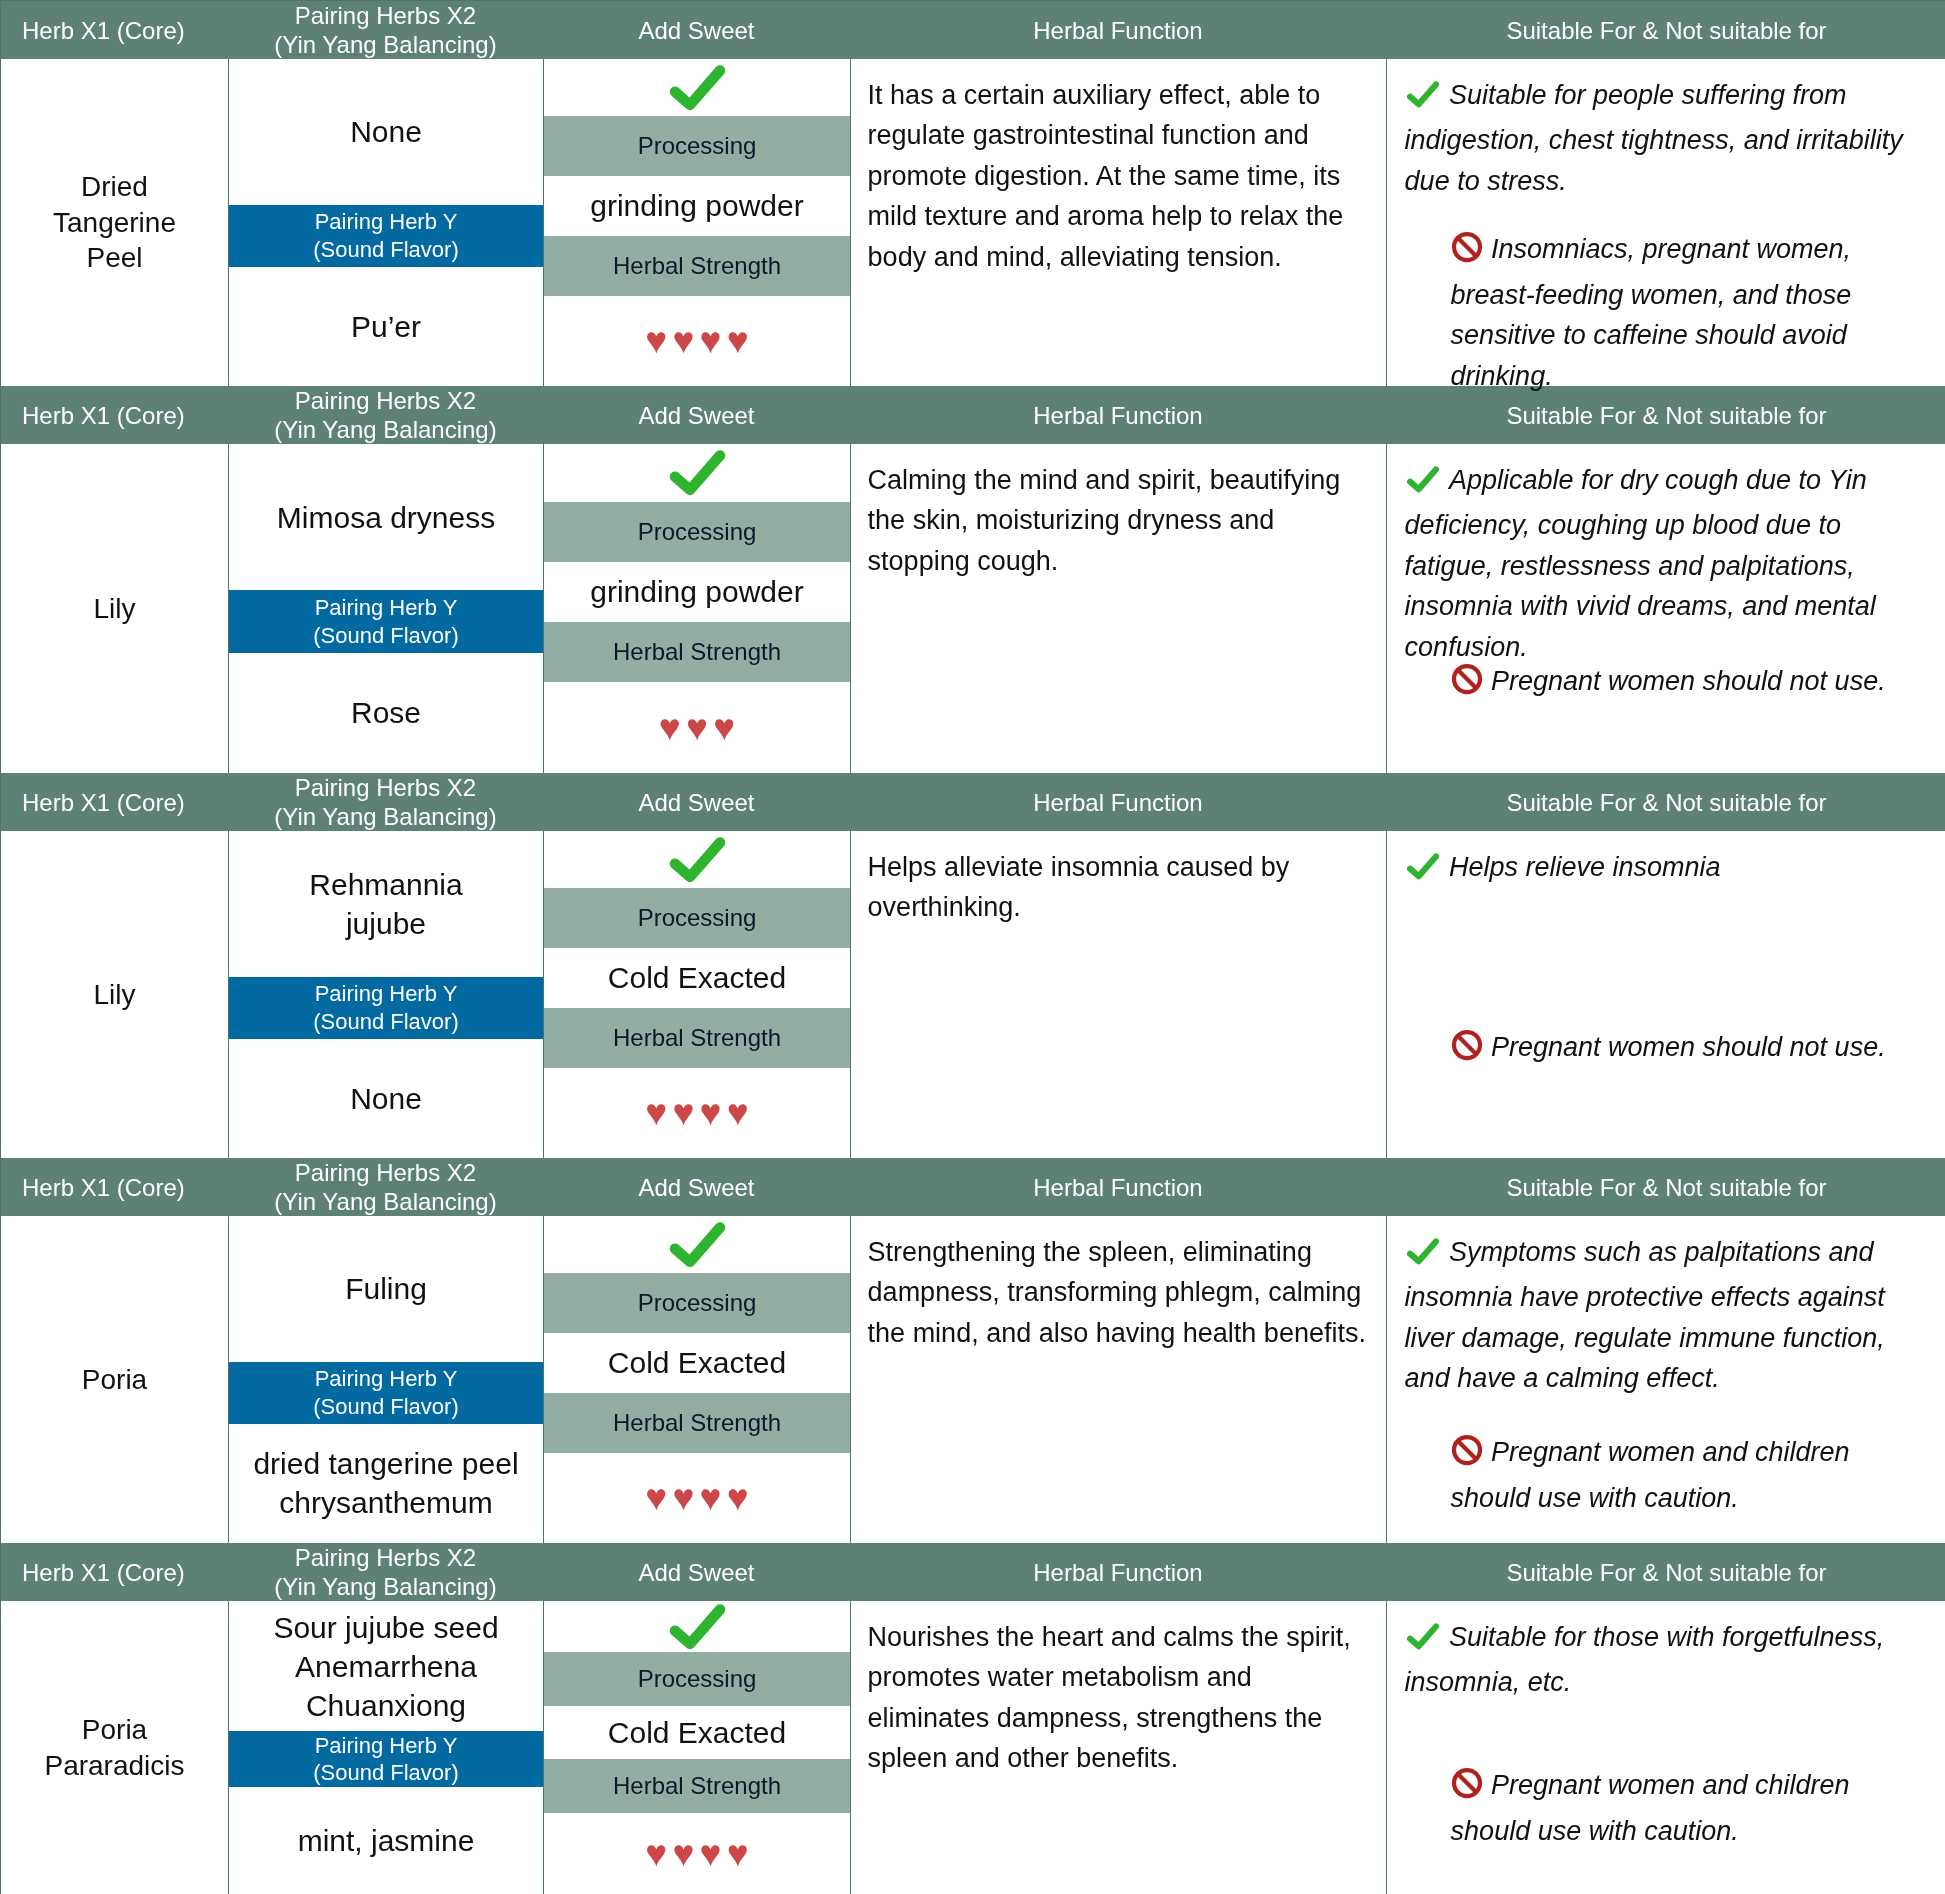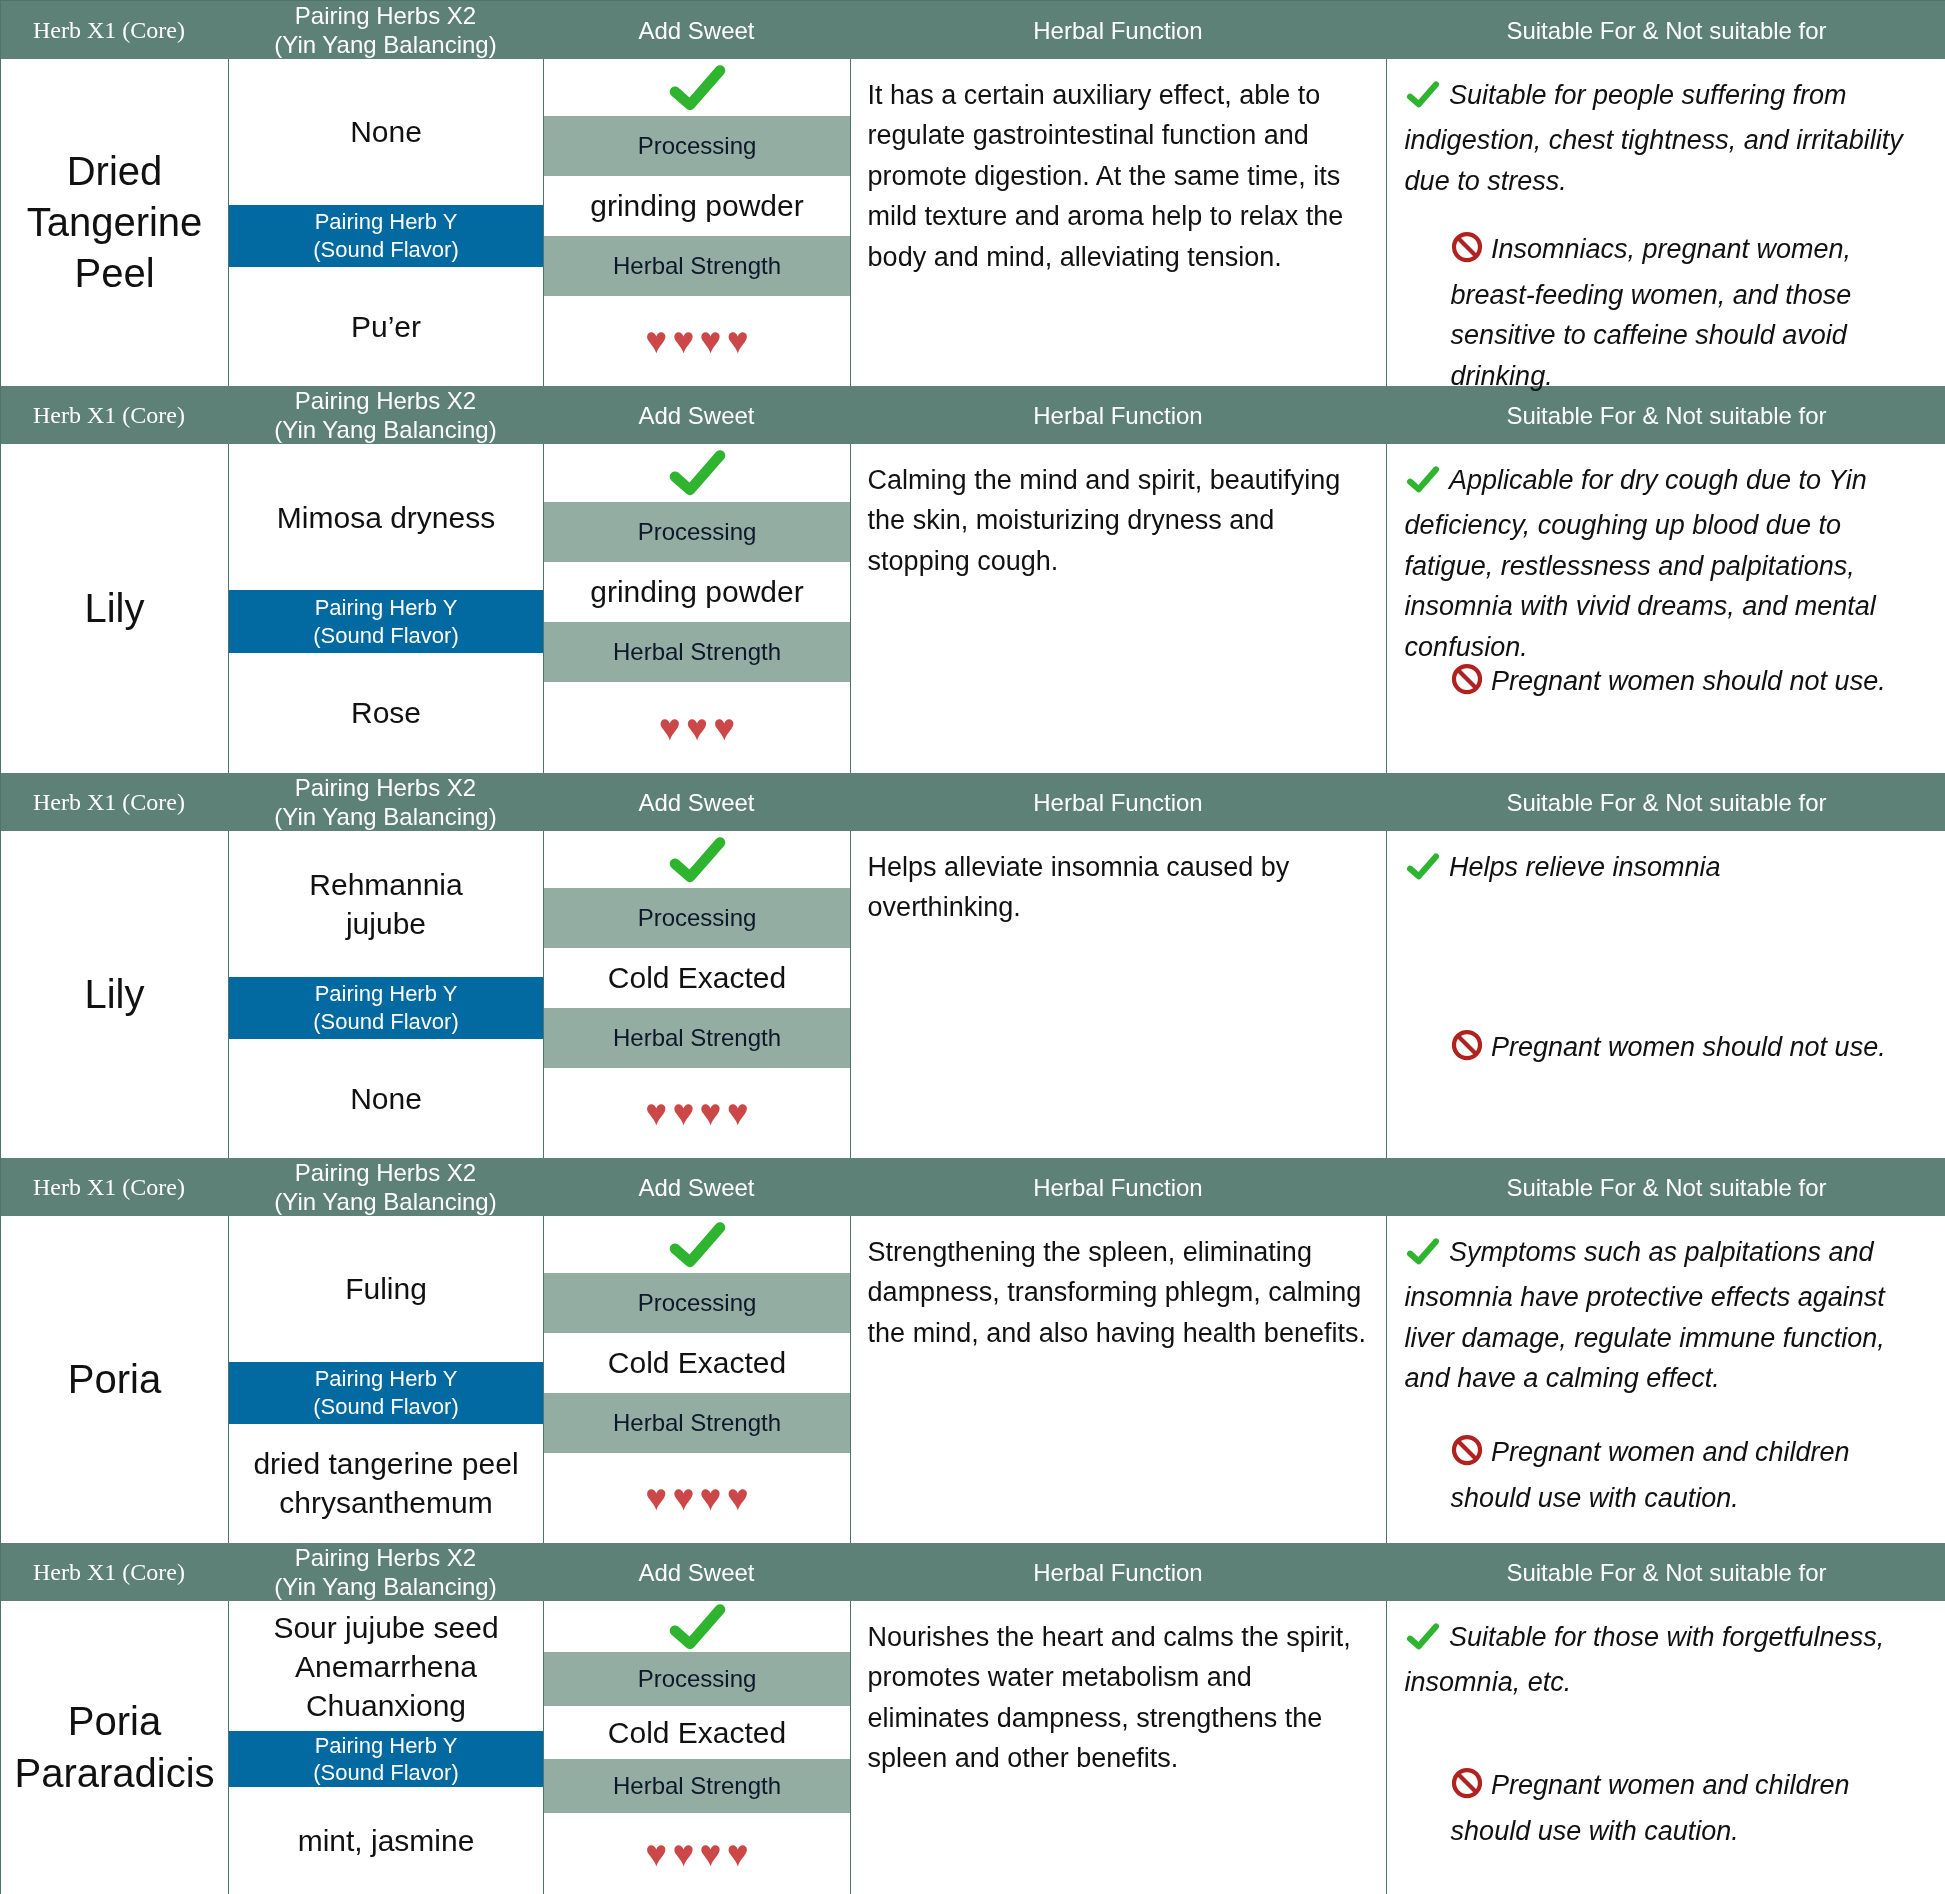--- a/index.html
+++ b/index.html
@@ -8,34 +8,34 @@
     font-family:"Liberation Sans", sans-serif;color:#111;
     border:1.6px solid #4F756B;box-sizing:border-box;
     overflow:hidden;
   }
   .preline{white-space:pre-line;}
   .hrow{
     display:grid;grid-template-columns:227px 315px 307px 536px 561px;
     height:58px;background:#5E8177;color:#fff;align-items:center;
   }
   .hc{font-size:24px;text-align:center;line-height:1.22;}
-  .hc.c1{text-align:left;padding-left:32px;font-family:Liberation Serif, serif;}
+  .hc.c1{text-align:left;padding-left:21px;}
   .brow{
     display:grid;grid-template-columns:227px 315px 307px 536px 561px;
     background:#fff;
   }
   .b-std{height:327px;}
   .b-2{height:329px;}
   .b-5{height:293px;}
   .cell{min-width:0;}
   .brow > .cell + .cell{border-left:1.6px solid #4F756B;}
   .brow > .suit-col{border-left:1px solid #A9B8B1;}
   .herb-cell{
     display:flex;align-items:center;justify-content:center;text-align:center;
-    font-size:40px;line-height:1.28;
+    font-size:28px;line-height:1.28;
   }
   .pair-col{display:flex;flex-direction:column;}
   .pair-top,.pair-bottom{
     display:flex;align-items:center;justify-content:center;text-align:center;
     font-size:30px;line-height:1.3;
   }
   .pair-top{height:44.5%;}
   .pair-mid{
     height:19%;background:#0369a1;color:#fff;
     display:flex;align-items:center;justify-content:center;text-align:center;

